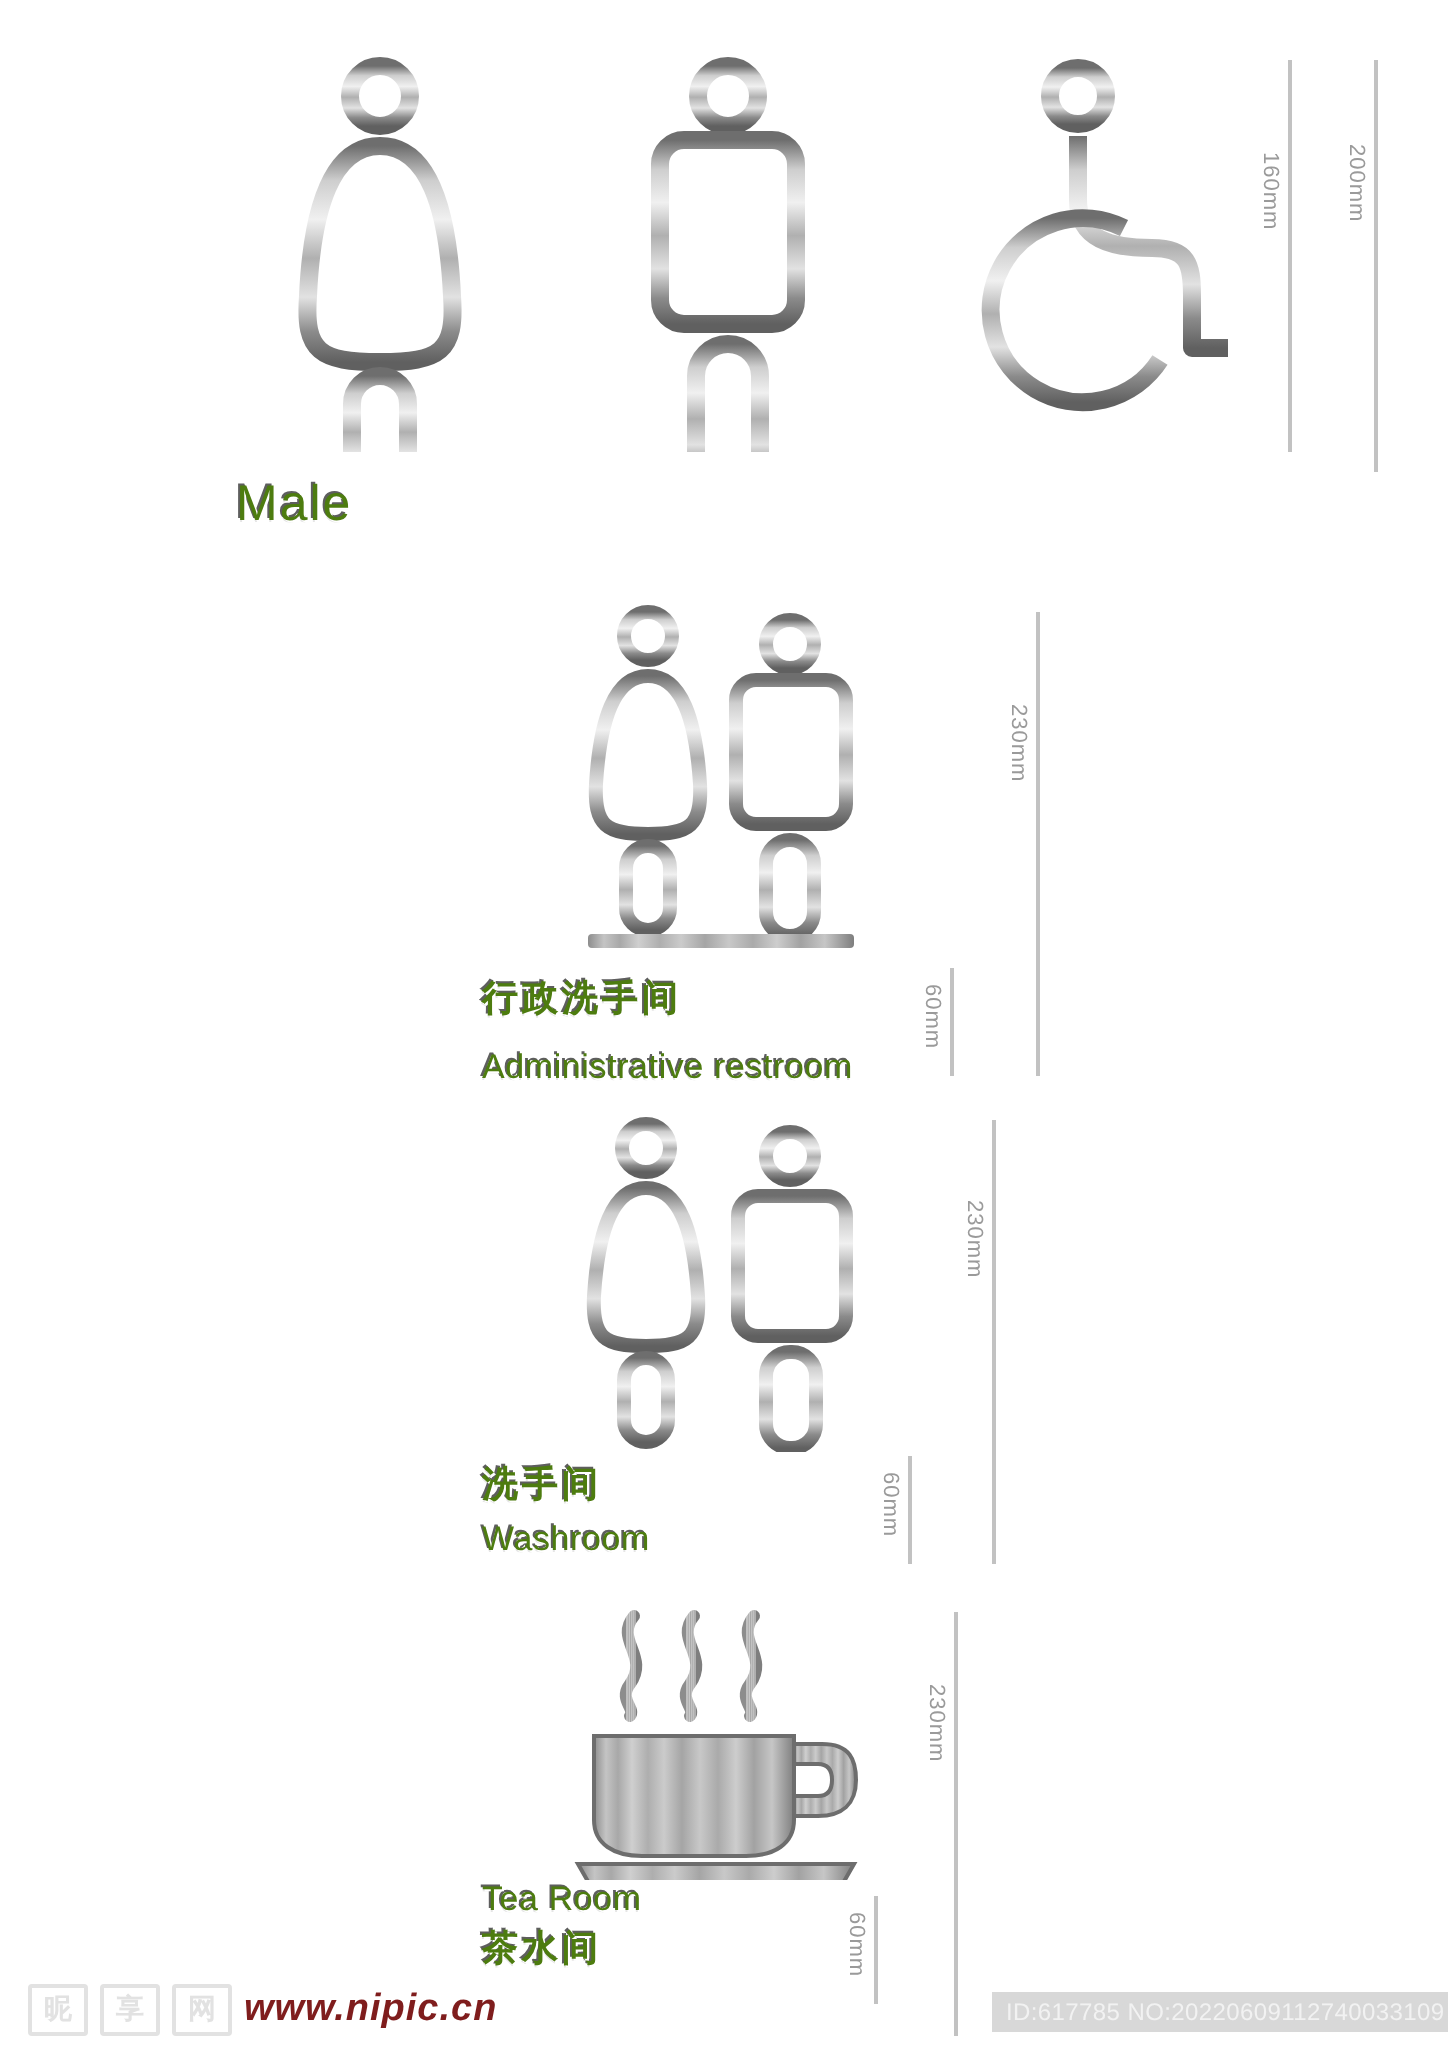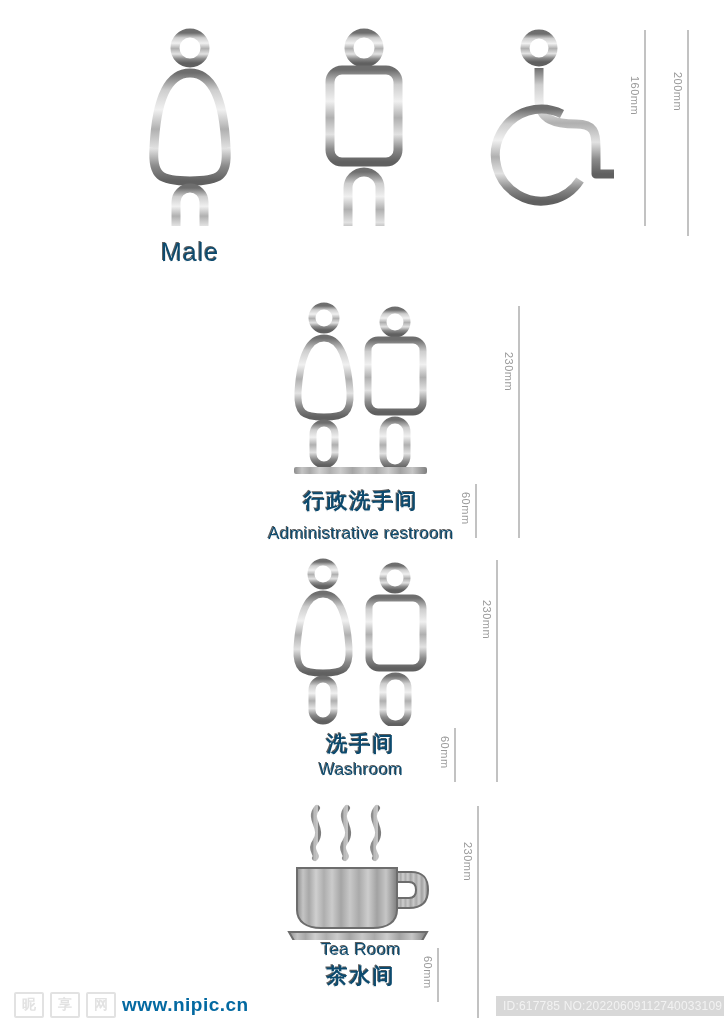--- a/index.html
+++ b/index.html
@@ -4,51 +4,51 @@
 <style>
   html,body{margin:0;padding:0;}
   body{
     width:724px;height:1024px;background:#ffffff;position:relative;overflow:hidden;
     font-family:"Liberation Sans","DejaVu Sans",sans-serif;
   }
   .stage{position:absolute;left:0;top:0;width:724px;height:1024px;}
 
   
   .sign-label{
-    position:absolute;text-align:center;white-space:nowrap;
-    color:#0c4a6e;
+    position:absolute;text-align:left;white-space:nowrap;
+    color:#4d7c0f;
     text-shadow:
        1px 1px 0 #ffffff,
       -1px -1px 0 #5e5e5e,
        0px 1px 0 #e6e6e6;
     font-weight:500;
   }
   .lbl-big{font-size:25px;letter-spacing:1px;}
-  .lbl-cn{font-size:21px;letter-spacing:2px;
+  .lbl-cn{font-size:18px;letter-spacing:2px;
     font-family:"DejaVu Sans","Liberation Sans",sans-serif;font-weight:600;}
   .lbl-en{font-size:17px;letter-spacing:0.3px;}
 
   
   .dim-line{position:absolute;width:2px;background:#c2c2c2;}
   .dim-text{
     position:absolute;font-size:11px;color:#9a9a9a;white-space:nowrap;
     transform-origin:left top;transform:rotate(90deg);
     letter-spacing:0.5px;
   }
 
   
   .wm{position:absolute;left:14px;top:992px;display:flex;align-items:center;gap:6px;}
   .wm-box{
     width:26px;height:22px;border:2px solid #e2e2e2;border-radius:2px;
     display:flex;align-items:center;justify-content:center;
     font-size:14px;color:#e2e2e2;font-weight:700;
     font-family:"DejaVu Sans","Liberation Sans",sans-serif;
   }
   .wm-url{
-    font-size:19px;color:#0369a1;font-weight:700;letter-spacing:0.5px;
+    font-style:italic;font-size:19px;color:#7f1d1d;font-weight:700;letter-spacing:0.5px;
   }
   .idbadge{
     position:absolute;left:496px;top:996px;
     background:#d8d8d8;color:#f2f2f2;font-size:12px;
     padding:3px 7px;letter-spacing:0.2px;white-space:nowrap;
   }
 </style>
 </head>
 <body>
 

